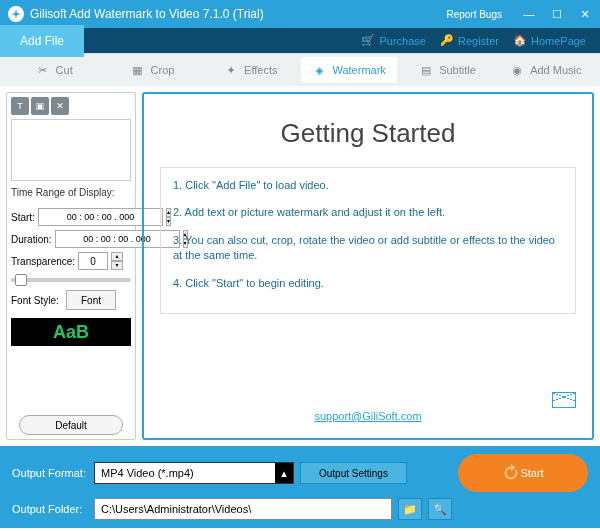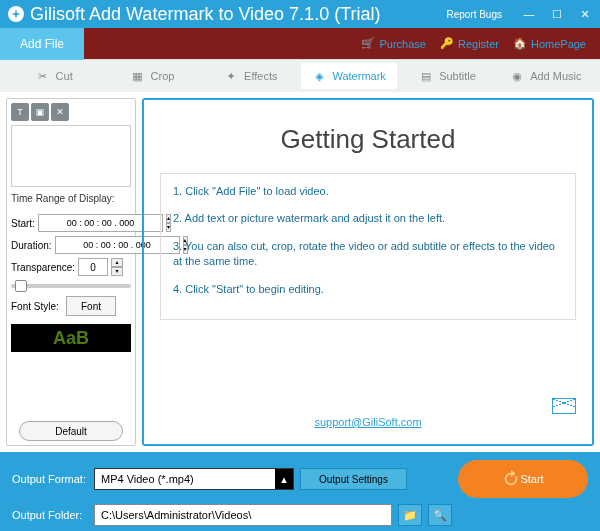--- a/index.html
+++ b/index.html
@@ -1,24 +1,24 @@
 <!DOCTYPE html>
 <html><head>
 <meta charset="utf-8">
 <style>
 *{box-sizing:border-box;margin:0;padding:0;font-family:Arial,sans-serif;font-size:11px}
 body{width:600px;height:531px;background:#fff;overflow:hidden}
 .titlebar{height:28px;background:#2ba3da;color:#fff;display:flex;align-items:center;padding:0 8px}
 .app-icon{width:16px;height:16px;background:#fff;border-radius:50%;margin-right:6px;display:flex;align-items:center;justify-content:center}
 .app-icon svg{width:10px;height:10px}
-.title-text{flex:1;font-size:18px}
+.title-text{flex:1;font-size:12px}
 .report-link{margin-right:20px;font-size:10px;cursor:pointer}
 .win-btns{display:flex;gap:14px}
 .win-btn{width:14px;height:14px;cursor:pointer;display:flex;align-items:center;justify-content:center;color:#fff}
-.toolbar{height:32px;background:#7f1d1d;display:flex;align-items:center;border-bottom:1px solid #ddd}
+.toolbar{height:26px;background:#0c4a6e;display:flex;align-items:center;border-bottom:1px solid #ddd}
 .add-file{height:32px;padding:0 20px;background:#5cc5ee;color:#fff;display:flex;align-items:center;font-size:12px;cursor:pointer}
 .toolbar-spacer{flex:1}
 .toolbar-link{display:flex;align-items:center;gap:4px;margin-right:14px;color:#2ba3da;cursor:pointer;font-size:11px}
 .ticon{width:14px;height:14px;display:flex;align-items:center;justify-content:center}
 .tabs{height:32px;background:#edf1f2;display:flex;align-items:center;padding:0 6px;gap:2px}
 .tab{flex:1;height:26px;display:flex;align-items:center;justify-content:center;gap:6px;color:#888;cursor:pointer;border-radius:2px}
 .tab.active{background:#fff;color:#2ba3da}
 .tab-icon{width:14px;height:14px;display:flex;align-items:center;justify-content:center}
 .content{display:flex;height:360px;padding:6px;gap:6px}
 .sidebar{width:130px;border:1px solid #ccc;border-radius:2px;padding:4px;display:flex;flex-direction:column}
@@ -28,21 +28,21 @@
 .field-label{font-size:10px;color:#333;margin-bottom:10px}
 .row{display:flex;align-items:center;gap:3px;margin-bottom:4px}
 .row-label{font-size:10px;width:44px}
 .time-input{flex:1;height:18px;border:1px solid #aaa;font-size:9px;padding:0 3px;text-align:center}
 .spinner{width:12px;display:flex;flex-direction:column}
 .spin{height:9px;border:1px solid #aaa;background:#eee;font-size:6px;text-align:center;line-height:7px;cursor:pointer}
 .num-input{width:30px;height:18px;border:1px solid #aaa;text-align:center;font-size:10px}
 .slider-track{height:4px;background:#ccc;border-radius:2px;position:relative;margin:4px 0 8px}
 .slider-thumb{position:absolute;left:4px;top:-4px;width:12px;height:12px;background:#fff;border:1px solid #888;border-radius:2px;cursor:pointer}
 .font-btn{height:20px;border:1px solid #aaa;background:#f5f5f5;padding:0 14px;cursor:pointer;font-size:10px}
-.aab{height:28px;background:#000;color:#4d7c0f;display:flex;align-items:center;justify-content:center;font-size:18px;font-weight:bold;margin-top:4px}
+.aab{height:28px;background:#000;color:#22c55e;display:flex;align-items:center;justify-content:center;font-size:18px;font-weight:bold;margin-top:4px}
 .sidebar-spacer{flex:1}
 .default-btn{height:20px;border:1px solid #aaa;background:#f5f5f5;border-radius:10px;cursor:pointer;font-size:10px;margin:0 auto;padding:0 35px;display:block}
 .main{flex:1;border:2px solid #2ba3da;border-radius:3px;padding:16px;display:flex;flex-direction:column}
 .heading{font-size:26px;color:#444;text-align:center;margin:8px 0 18px;font-weight:normal}
 .steps{border:1px solid #ddd;padding:10px 12px;color:#1a6e96;font-size:11px}
 .steps p{margin-bottom:12px;line-height:1.4}
 .support{margin-top:auto;text-align:center;font-size:10px}
 .support a{color:#2ba3da;text-decoration:underline}
 .envelope{width:24px;height:16px;border:1.5px solid #2ba3da;margin-left:auto;margin-bottom:2px;position:relative}
 .envelope:before{content:"";position:absolute;top:0;left:0;right:0;height:8px;background:linear-gradient(to bottom right,transparent 48%,#2ba3da 48%,#2ba3da 52%,transparent 52%),linear-gradient(to bottom left,transparent 48%,#2ba3da 48%,#2ba3da 52%,transparent 52%)}

